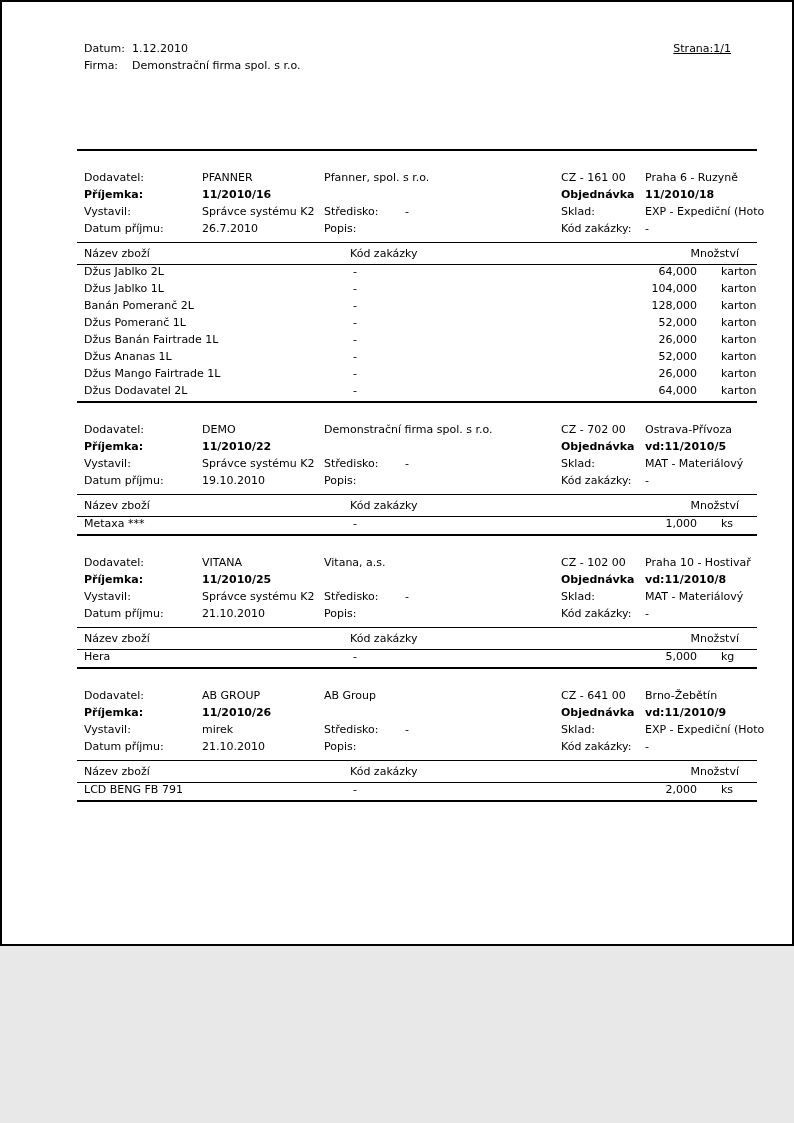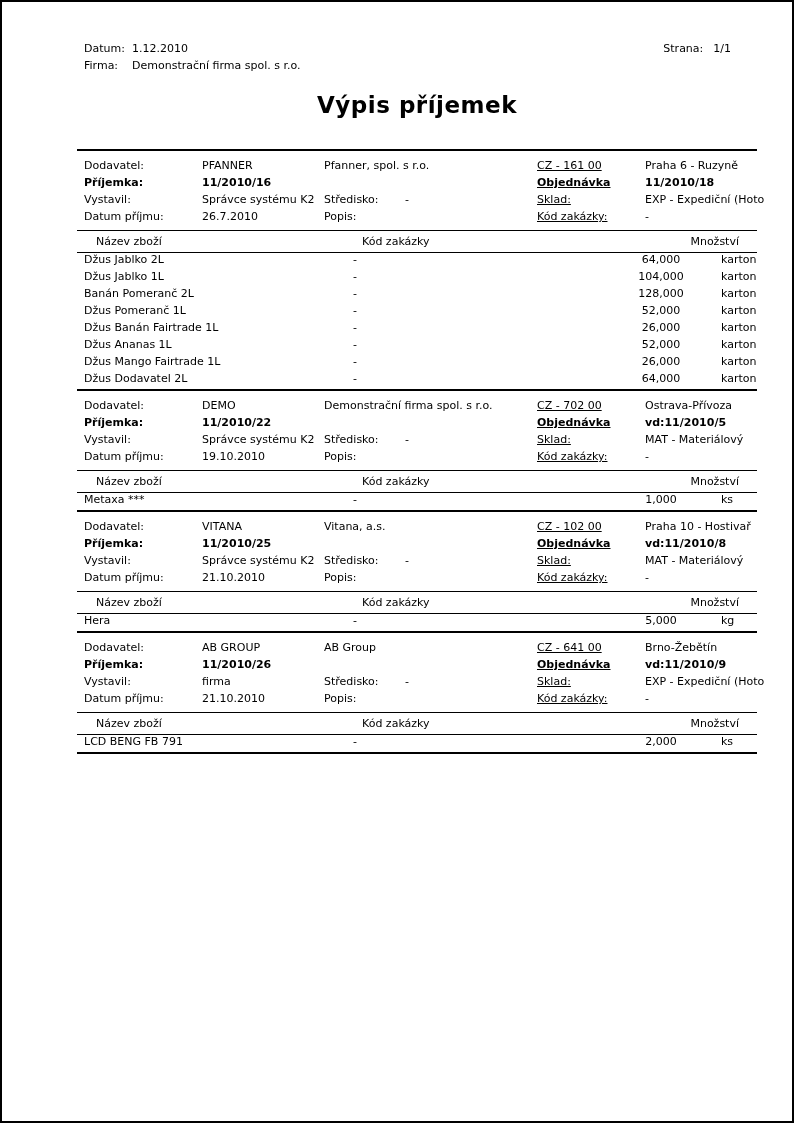--- a/index.html
+++ b/index.html
@@ -1,67 +1,66 @@
 <!DOCTYPE html>
 <html><head>
 <meta charset="utf-8">
 <style>
   * { margin:0; padding:0; box-sizing:border-box; }
   html,body { background:#e8e8e8; }
   .page {
     position:relative;
-    width:794px; height:1123px;
+    width:794px; height:946px;
     background:#ffffff;
     border:2px solid #000;
     font-family:"DejaVu Sans", sans-serif;
     font-size:11px;
     color:#000;
     overflow:hidden;
   }
   .meta-label, .meta-value { position:absolute; white-space:nowrap; }
   .page-info { position:absolute; top:40px; right:61px; white-space:nowrap; }
-  .page-info span { margin-left:10px; }
+  .page-info span { margin-left:0;text-decoration:underline; }
   .report-title {
     position:absolute; top:90px; left:75px; width:680px;
     text-align:center; font-size:23px; font-weight:bold;
     letter-spacing:0.5px;
   }
   .content { position:absolute; left:75px; top:147px; width:680px; }
   .block { border-top:2px solid #000; }
   .block.last { border-bottom:2px solid #000; }
-  .head { padding:8px 0 3px 0; border-bottom:1px solid #000; }
+  .head { padding:20px 0 3px 0; border-bottom:1px solid #000; }
   .row { position:relative; height:17px; }
   .row span, .theader span { position:absolute; top:0; white-space:nowrap; }
   .c1 { left:7px; }
   .c2 { left:125px; }
   .c3 { left:247px; }
   .c3v { left:328px; }
-  .c4 { left:460px;text-decoration:underline; }
+  .c4 { left:484px; }
   .c5 { left:568px; }
   .b { font-weight:bold; }
   .theader { position:relative; height:22px; border-bottom:1px solid #000; }
-  .theader span { top:4px;margin-left:12px; }
+  .theader span { top:4px; }
   .ck { left:273px; }
   .cm { right:18px; text-align:right; }
   .irow .cd { left:276px; }
-  .irow .qty { left:516px; width:136px; text-align:center; }
+  .irow .qty { left:484px; width:136px; text-align:right; }
   .irow .unit { left:644px; }
 </style>
 </head>
 <body>
 
 <div class="page">
 
   <span class="meta-label" style="left:82px;top:40px;">Datum:</span>
   <span class="meta-value" style="left:130px;top:40px;">1.12.2010</span>
   <span class="meta-label" style="left:82px;top:57px;text-align:right;">Firma:</span>
   <span class="meta-value" style="left:130px;top:57px;">Demonstrační firma spol. s r.o.</span>
   <div class="page-info"><span>Strana:</span><span>1/1</span></div>
 
-  <div class="report-title">Výpis příjemek</div>
 
   <div class="content">
 
     <section class="block">
       <div class="head">
         <div class="row">
           <span class="c1">Dodavatel:</span>
           <span class="c2">PFANNER</span>
           <span class="c3">Pfanner, spol. s r.o.</span>
           <span class="c4">CZ - 161 00</span>
@@ -251,21 +250,21 @@
           <span class="c5">Brno-Žebětín</span>
         </div>
         <div class="row b">
           <span class="c1">Příjemka:</span>
           <span class="c2">11/2010/26</span>
           <span class="c4">Objednávka</span>
           <span class="c5">vd:11/2010/9</span>
         </div>
         <div class="row">
           <span class="c1">Vystavil:</span>
-          <span class="c2">firma</span>
+          <span class="c2">mirek</span>
           <span class="c3">Středisko:</span>
           <span class="c3v">-</span>
           <span class="c4">Sklad:</span>
           <span class="c5">EXP - Expediční (Hoto</span>
         </div>
         <div class="row">
           <span class="c1">Datum příjmu:</span>
           <span class="c2">21.10.2010</span>
           <span class="c3">Popis:</span>
           <span class="c3v"></span>

